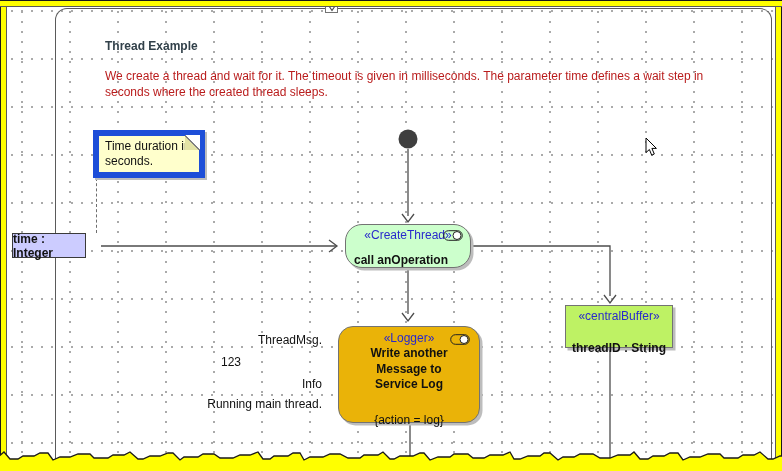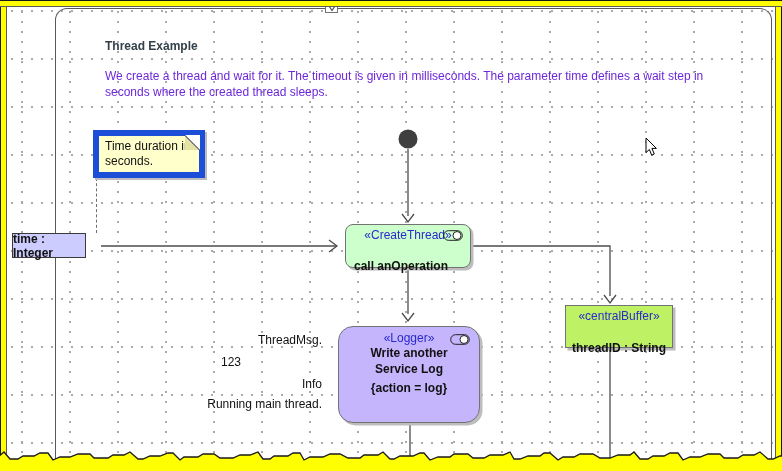--- a/index.html
+++ b/index.html
@@ -29,43 +29,43 @@
          clip-path: polygon(0 0, 100% 0, 100% calc(100% - 10px), calc(100% - 10px) 100%, 0 100%); }
   .tab-inner { position:absolute; inset:1px; background:#fff; border-top-left-radius:9px;
          clip-path: polygon(0 0, 100% 0, 100% calc(100% - 10px), calc(100% - 10px) 100%, 0 100%);
          display:flex; align-items:center; white-space:nowrap; padding:0 18px 2px 9px;
          font-size:12px; color:#1a1a1a; }
   .tab-inner b { margin-right:5px; }
   .tab-inner .sep { margin:0 5px 0 5px; }
   .tab-icon { margin:0 4px; flex:0 0 auto; }
   
   .heading { position:absolute; left:105px; top:39px; font-size:12px; font-weight:bold; color:#32414a; z-index:2; }
-  .desc { position:absolute; left:105px; top:68px; font-size:12px; color:#6d28d9; line-height:16px; z-index:2; white-space:nowrap; }
+  .desc { position:absolute; left:105px; top:68px; font-size:12px; color:#b91c1c; line-height:16px; z-index:2; white-space:nowrap; }
   
   .note { position:absolute; left:93px; top:130px; width:112px; height:48px; z-index:2;
           background:#ffffcc; border:6px solid #1d4ed8; filter:drop-shadow(2.5px 2.5px 0 #bdbdbd);
           font-size:12px; color:#111; padding:3px 4px 0 6px; line-height:15px; }
   .note-fold { position:absolute; top:-1px; right:-1px; width:15px; height:15px;
           background:linear-gradient(to bottom left, #ffffff 0 49%, #808080 49% 55%, #e3e3a5 55% 100%); }
   .anchor { position:absolute; left:96px; top:178px; height:55px; width:0; border-left:1px dashed #6e6e6e; z-index:1; }
   
   .param { position:absolute; left:12px; top:233px; width:74px; height:25px; background:#ccccff;
            border:1px solid #3a3a3a; display:flex; align-items:center; justify-content:center;
            font-size:12px; font-weight:bold; color:#111; z-index:2; }
   
   .action { position:absolute; border:1.3px solid #737373; box-shadow:2.5px 2.5px 0 #bdbdbd;
             font-size:12px; color:#111; z-index:2; }
-  .create { left:345px; top:224px; width:126px; height:44px; background:#ccffcc; border-radius:8px; }
+  .create { left:345px; top:224px; width:126px; height:44px; background:#ccffcc; border-radius:17px; }
   .create .stereo { text-align:center; color:#2929cc; padding-top:3px; }
-  .create .aname  { font-weight:bold; padding-left:8px; margin-top:17px; }
-  .logger { left:338px; top:326px; width:142px; height:97px; background:#c4b5fd; border-radius:15px;
+  .create .aname  { font-weight:bold; padding-left:8px; margin-top:11px; }
+  .logger { left:338px; top:326px; width:142px; height:97px; background:#eab308; border-radius:15px;
             text-align:center; padding-top:4px; }
   .logger .stereo { color:#2929cc; }
   .logger .aname { font-weight:bold; line-height:15.5px; margin-top:1px; }
-  .logger .constraint { margin-top:4px;font-weight:bold; }
+  .logger .constraint { margin-top:20px; }
   .marker { position:absolute; top:5px; right:7px; }
   
   .pin { position:absolute; left:325px; width:13px; height:13px; background:#fff; border:1px solid #737373; z-index:3; }
   .pin svg { display:block; }
   .pin:nth-of-type(1){ top:334px; } .pin:nth-of-type(2){ top:356px; }
   .pin:nth-of-type(3){ top:378px; } .pin:nth-of-type(4){ top:398px; }
   .pin-label { position:absolute; left:140px; width:182px; text-align:right; font-size:12px; color:#111; z-index:2; white-space:nowrap; }
   .pl1{ top:333px; } .pl2{ top:355px;text-align:center; } .pl3{ top:377px; } .pl4{ top:397px; }
   
   .buffer { position:absolute; left:565px; top:305px; width:108px; height:43px; background:#bef264;
@@ -156,20 +156,21 @@
   </div>
 
   <div class="action logger">
     <div class="stereo">«Logger»</div>
     <svg class="marker" width="20" height="11" viewBox="0 0 20 11" style="top:7px; right:9px;">
       <rect x="0.7" y="0.7" width="18.6" height="9.6" rx="4.8" fill="none" stroke="#222"></rect>
       <circle cx="14" cy="5.5" r="4" fill="#fff" stroke="#222"></circle>
     </svg>
     <div class="aname">
       <div>Write another</div>
+      <div>Message to</div>
       <div>Service Log</div>
     </div>
     <div class="constraint">{action = log}</div>
   </div>
 
   <div class="pin">
     <svg width="13" height="13" viewBox="0 0 13 13">
       <polyline points="2,3.5 6,9.5 10,3.5" fill="none" stroke="#4a4a4a" stroke-width="1.2"></polyline>
       </svg>
   </div>

